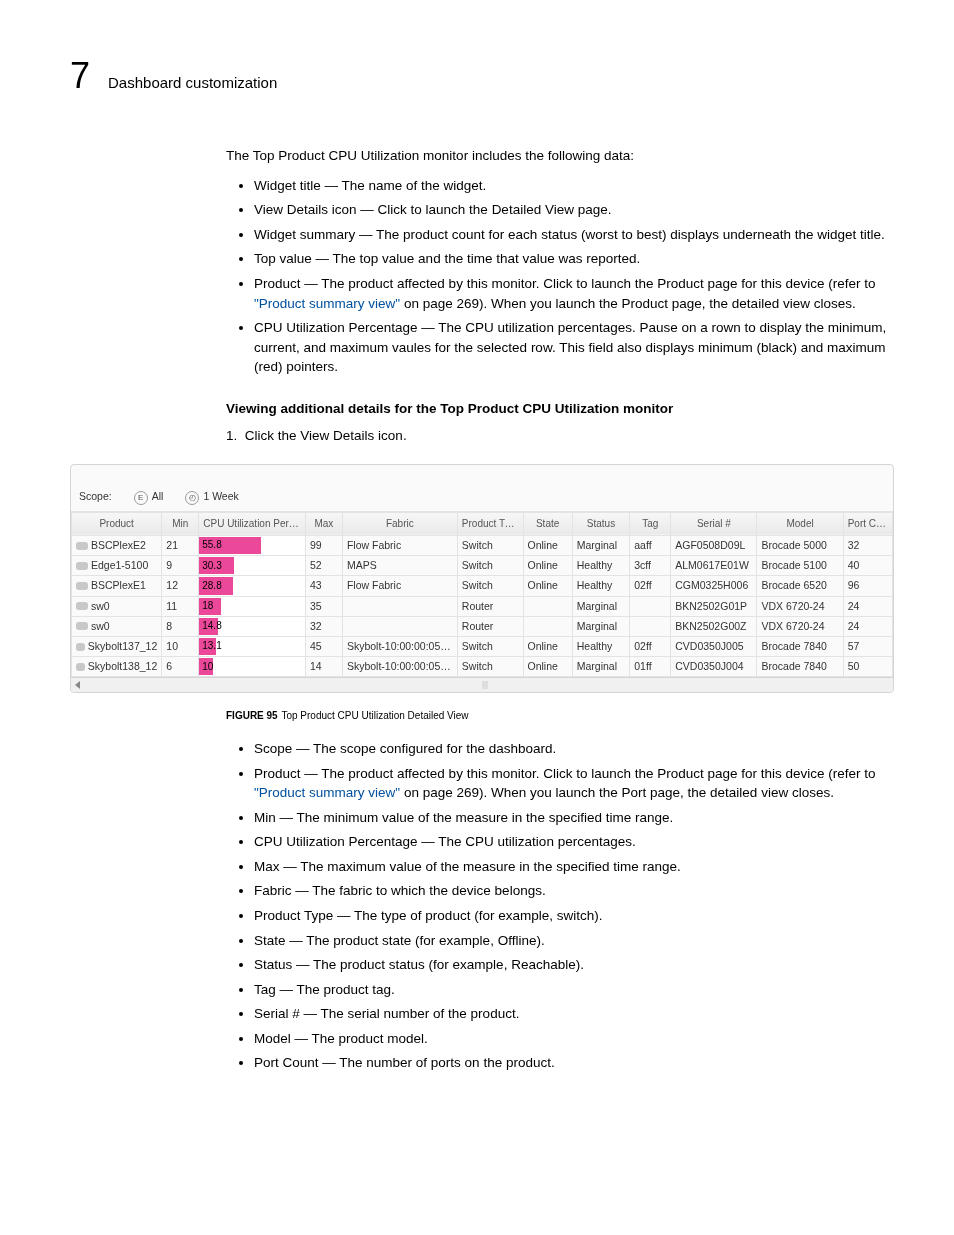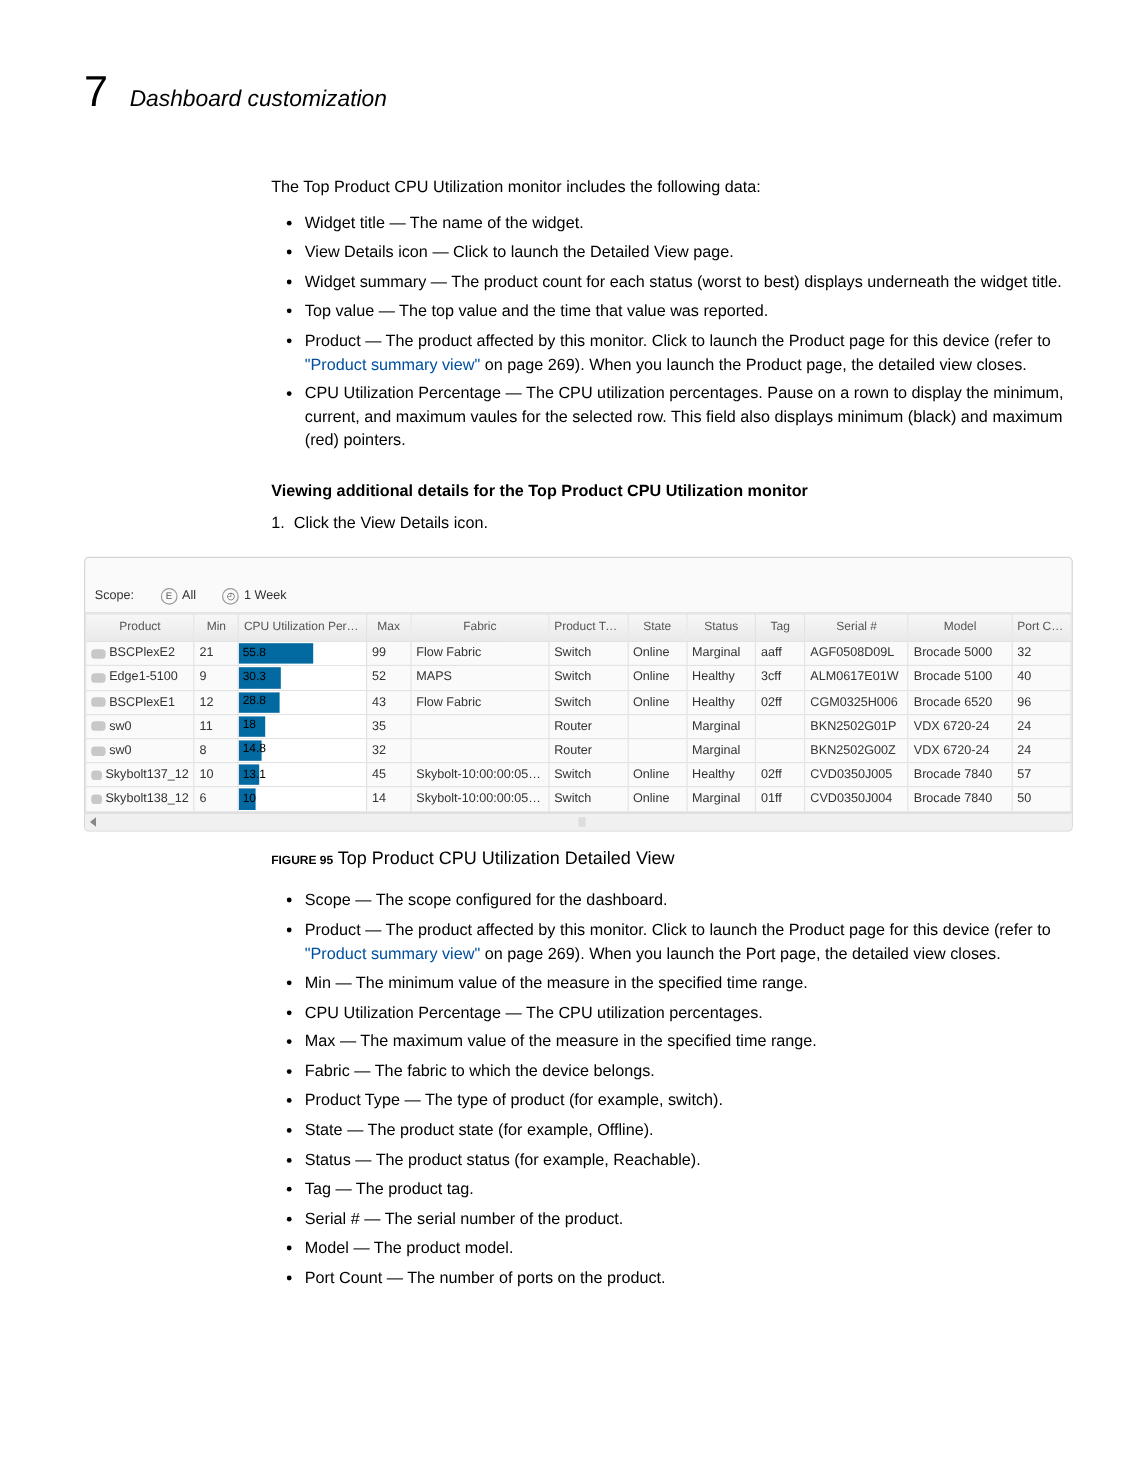--- a/index.html
+++ b/index.html
@@ -12,32 +12,32 @@
     padding: 50px 60px 60px 70px;
     box-sizing: border-box;
   }
   .header-row {
     display: flex;
     align-items: baseline;
     gap: 18px;
     margin-bottom: 44px;
   }
   .section-number { font-size: 36px; font-weight: 400; }
-  .section-title  { font-size: 19px; font-style: italic; }
+  .section-title  { font-size: 15px; }
   .content { margin-left: 156px; }
   .para { margin: 8px 0 10px 0; }
   ul.bullets { margin: 4px 0 20px 0; padding-left: 28px; list-style: disc; }
   ul.bullets li { margin: 5px 0; }
   .b { font-weight: normal; text-align: center; }
   .link { color: #0050a0; }
   .subhead { font-weight: bold; margin-top: 22px; margin-bottom: 8px; }
   .step { margin: 6px 0 10px 0; }
   .fig-caption { margin: 12px 0 14px 0; }
   .fig-caption .figlabel { font-weight: bold; font-size: 10px; }
-  .fig-caption .figtitle { font-size: 15px; text-align: center; }
+  .fig-caption .figtitle { font-size: 10px; text-align: center; }
 
   
   .shot-wrap {
     margin: 18px 0 6px -156px; 
     border: 1px solid #d5d5d5;
     border-radius: 4px;
     background: #fafafa;
     font-size: 10.5px;
     color: #333;
     overflow: hidden;
@@ -84,21 +84,21 @@
   }
   .product-cell { display:flex; align-items:center; gap:3px; }
   .dev-icon {
     width:12px; height:8px;
     background:#c8c8c8;
     border-radius:3px;
   }
   .bar-cell { position:relative; background:#fff; }
   .bar {
     position:absolute; top:1px; left:0; bottom:1px;
-    background:#0369a1;
+    background:#ec4899;
     display:flex; align-items:center;
     padding-left:3px;
     color:#000;
     font-size:10px;
   }
   .scrollbar {
     height:14px;
     background:#f0f0f0;
     border-top:1px solid #d5d5d5;
     position:relative;

